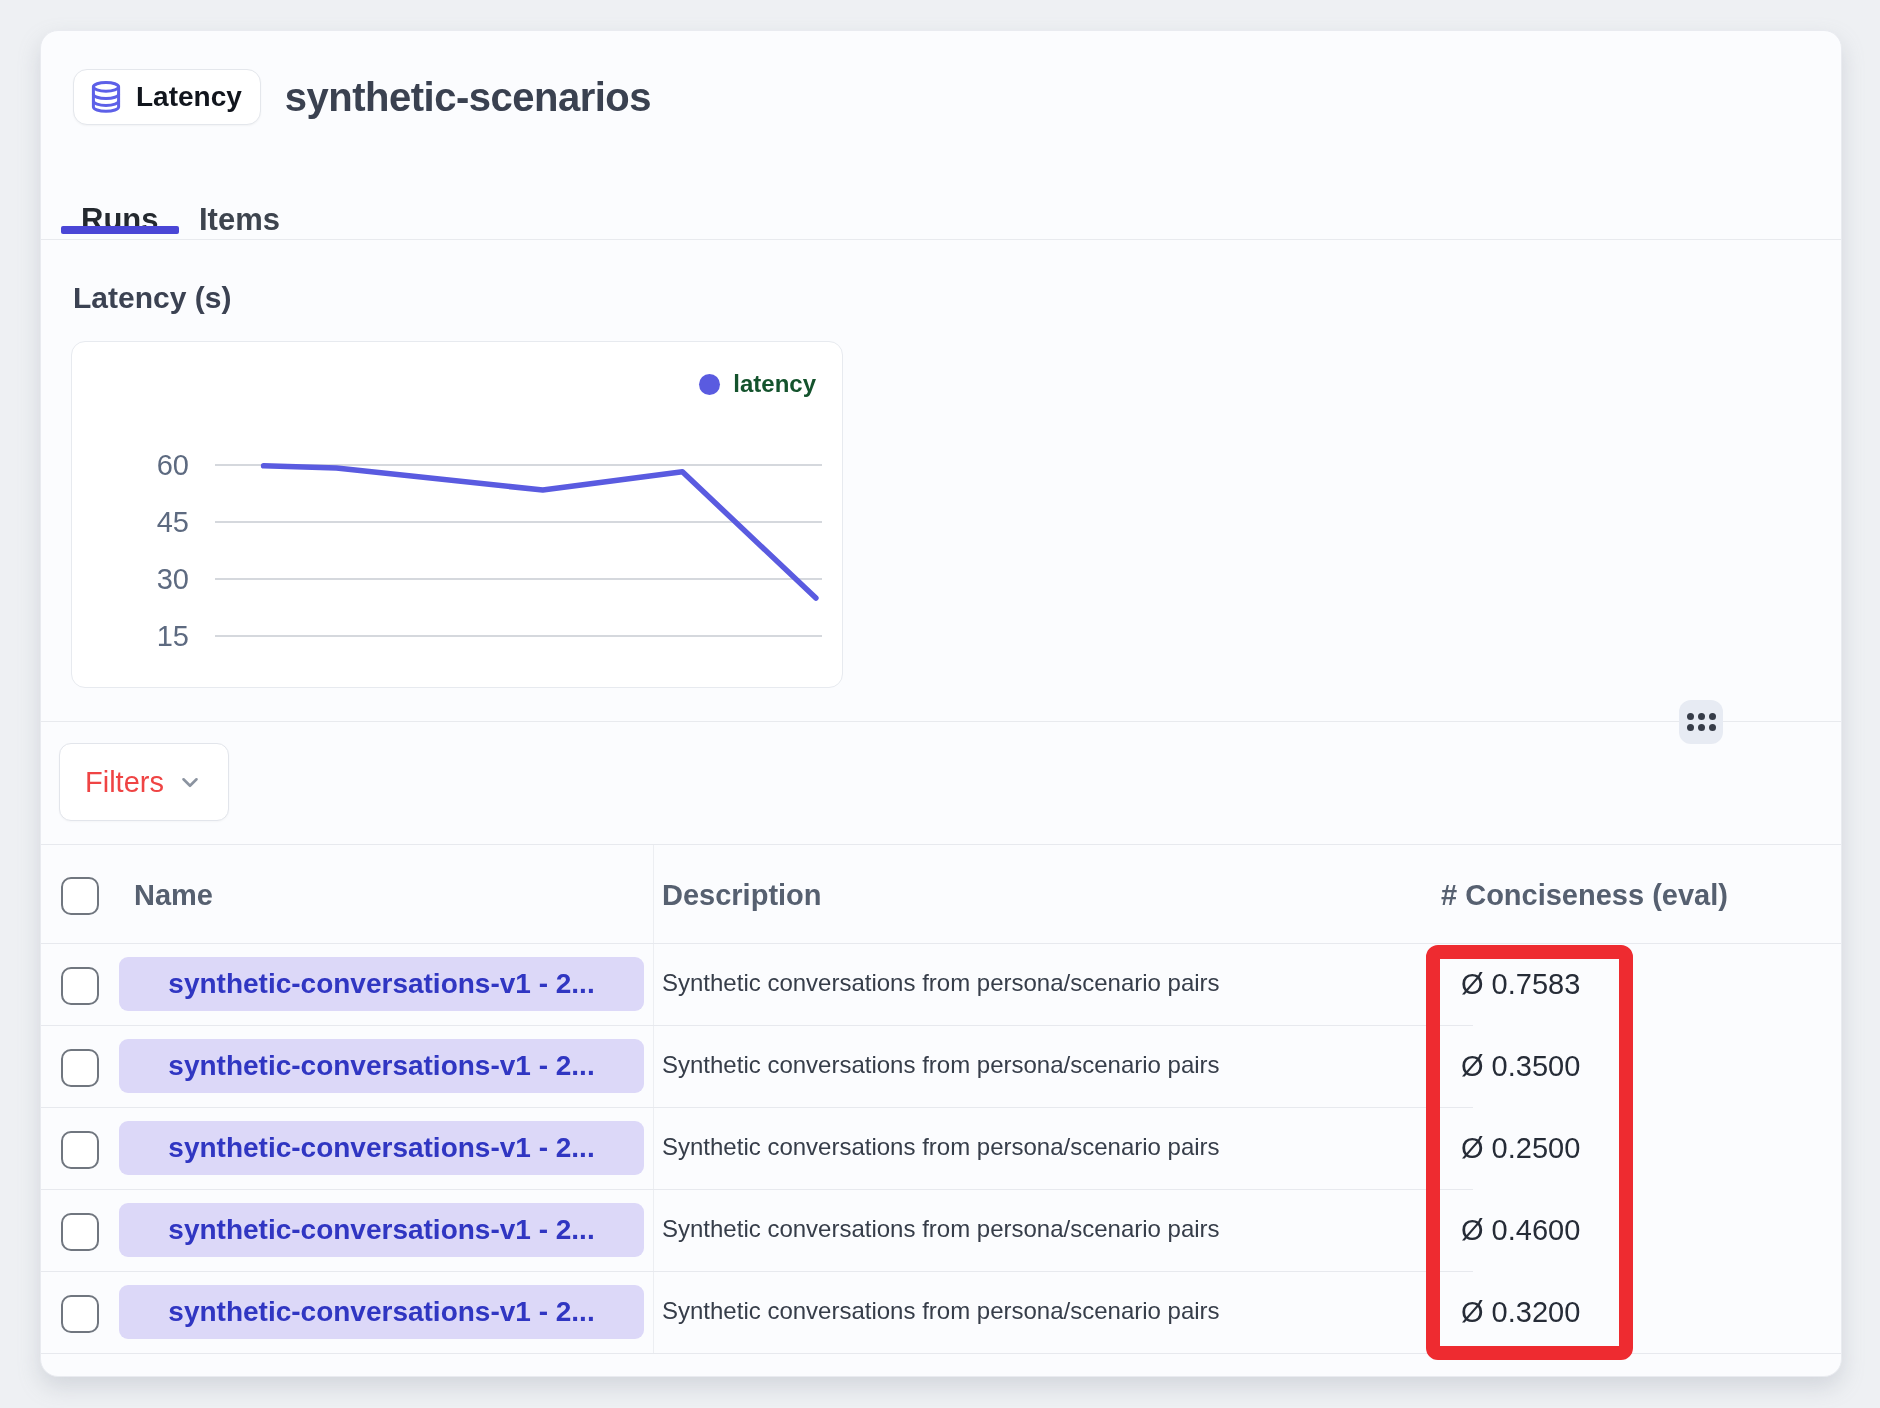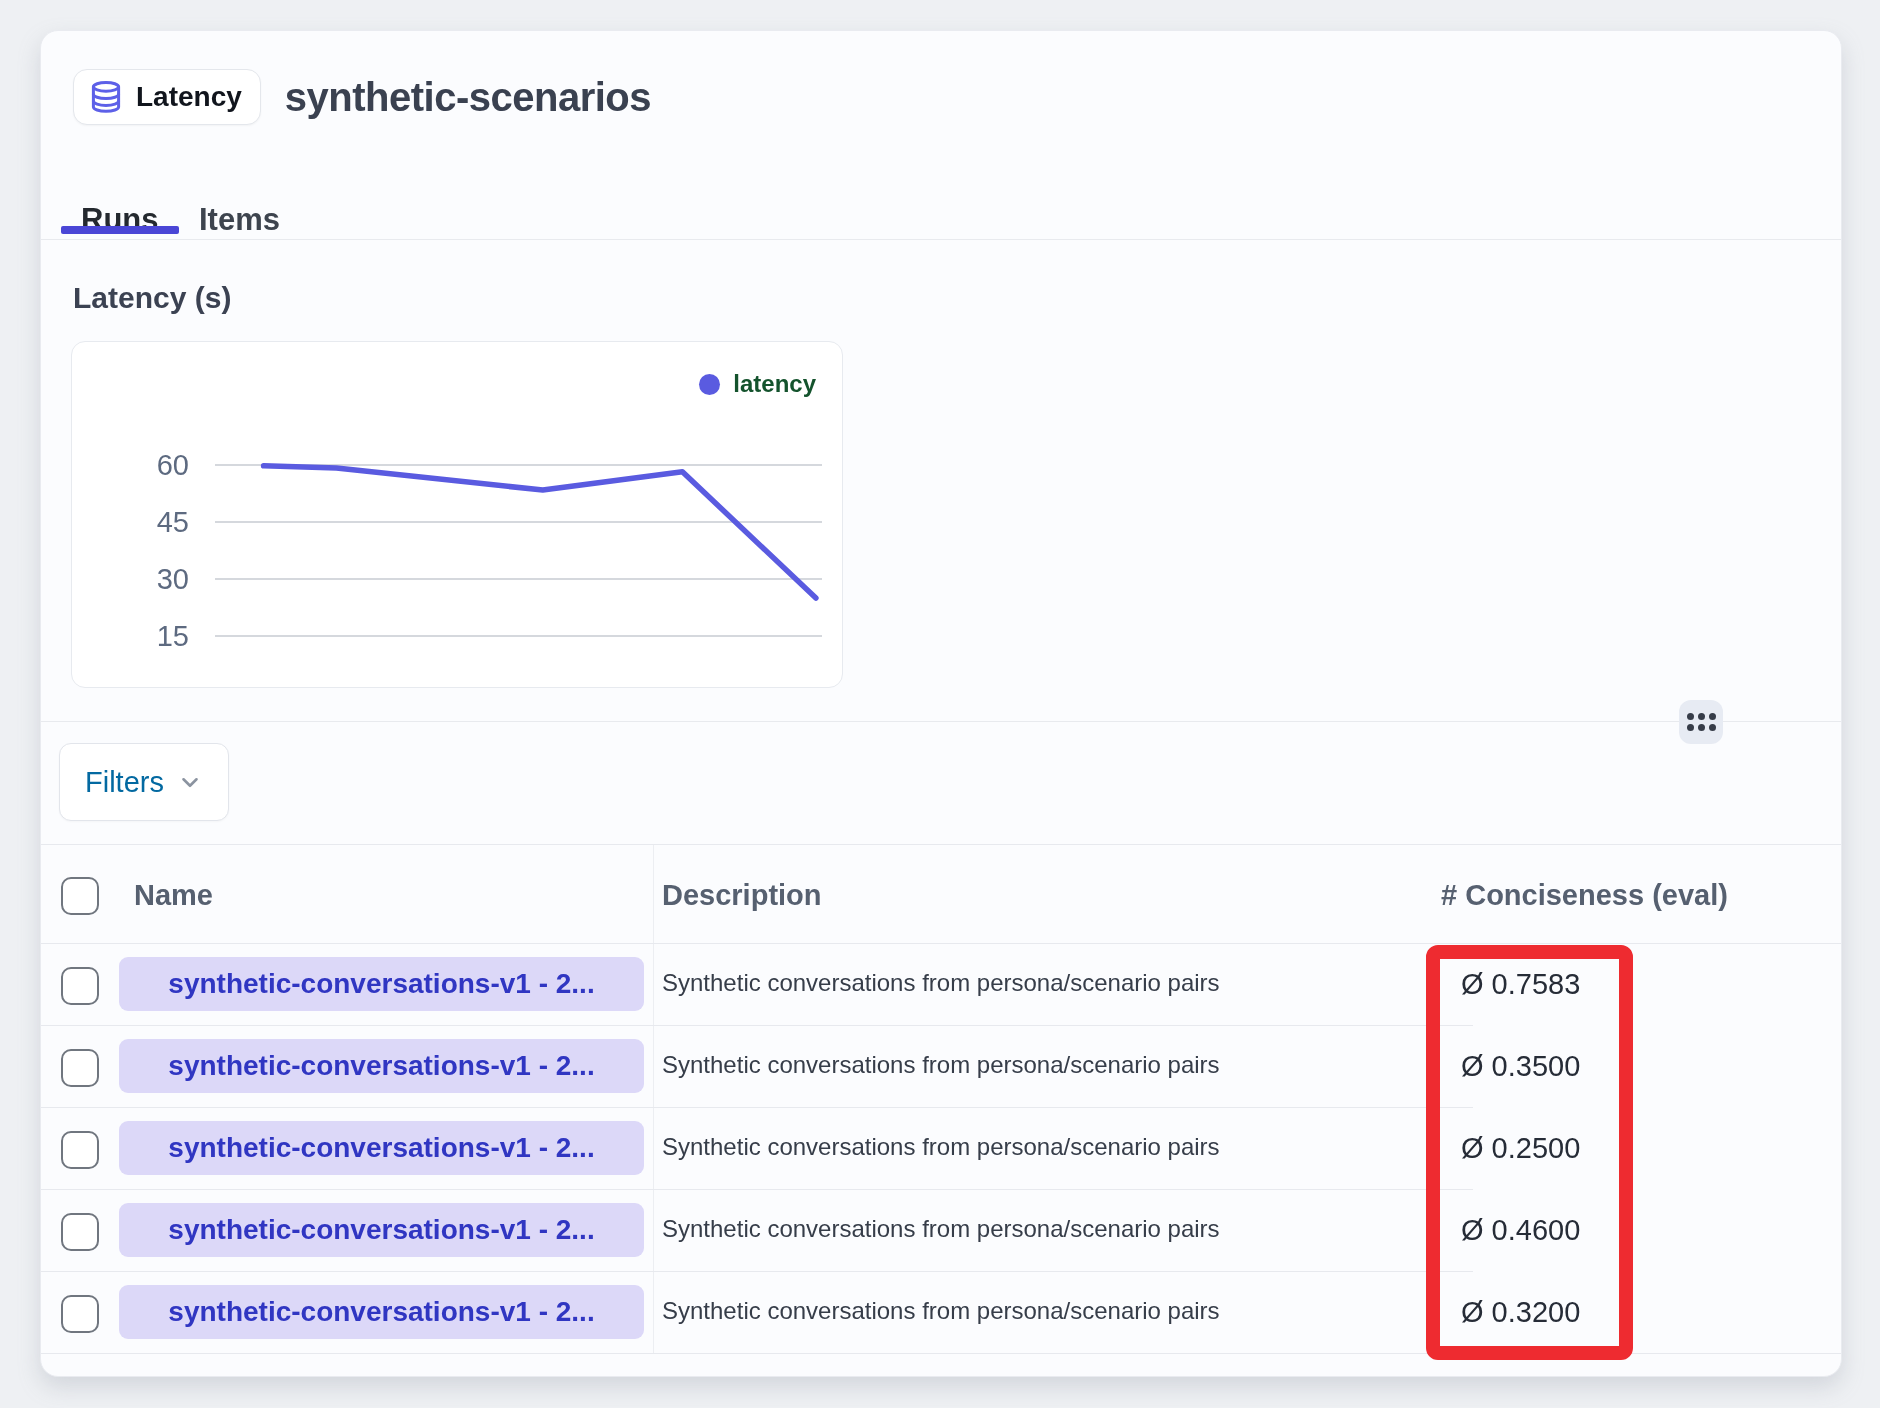--- a/index.html
+++ b/index.html
@@ -53,21 +53,21 @@
   }
   .dots{display:grid;grid-template-columns:repeat(3,7px);grid-template-rows:repeat(2,7px);gap:4px;}
   .dots i{width:7px;height:7px;border-radius:50%;background:#363c48;}
   
   .filters-btn{
     position:absolute;left:18px;top:712px;width:170px;height:78px;
     background:#ffffff;border:1.5px solid #e2e5eb;border-radius:12px;
     display:flex;align-items:center;justify-content:center;gap:13px;cursor:pointer;
     box-shadow:0 1px 2px rgba(0,0,0,.03);
   }
-  .filters-label{font-size:29px;font-weight:500;color:#0369a1;}
+  .filters-label{font-size:29px;font-weight:500;color:#ef4444;}
   
   .table{position:absolute;left:0;top:813px;width:1800px;height:508px;border-top:1px solid #e7e9ee;border-bottom:1px solid #e7e9ee;}
   .col-divider{position:absolute;left:612px;top:0;width:0;height:508px;border-left:1.5px solid #eceef2;}
   .thead{position:absolute;left:0;top:0;width:1800px;height:98px;border-bottom:1px solid #e7e9ee;}
   .th{position:absolute;top:34px;font-size:29px;font-weight:600;color:#566070;}
   .th-name{left:93px;}
   .th-desc{left:621px;}
   .th-conc{left:1400px;}
   .trow{position:absolute;left:0;width:1432px;height:82px;}
   .trow + .trow, .trow.r1{border-top:0;}

